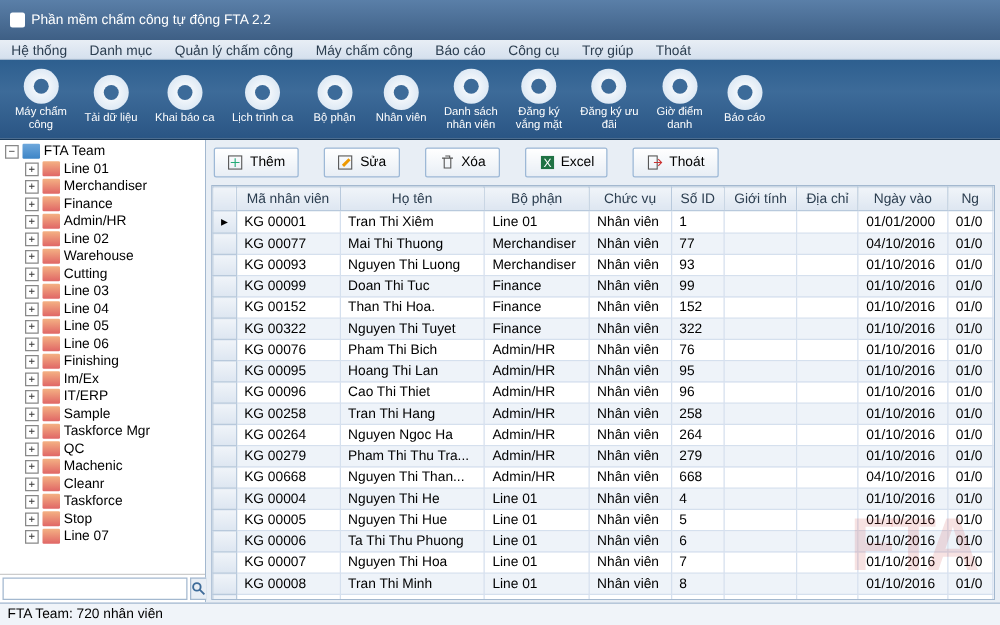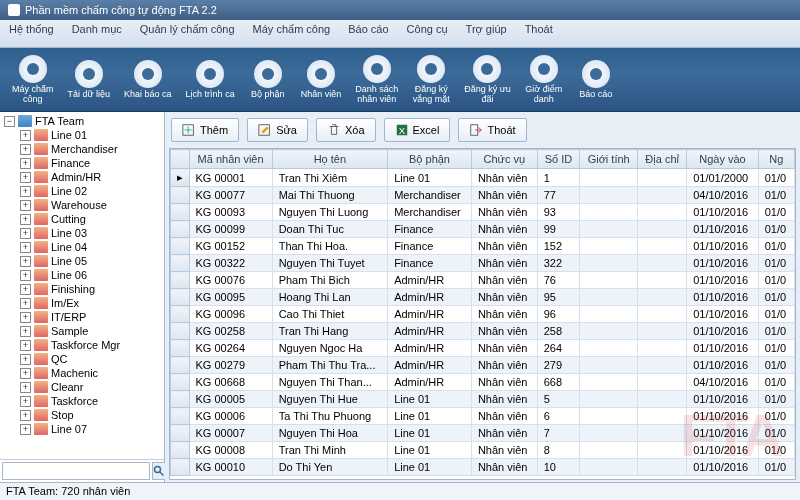--- a/index.html
+++ b/index.html
@@ -1,39 +1,39 @@
 <!DOCTYPE html>
 <html><head>
 <meta charset="utf-8">
 <style>
 * { box-sizing: border-box; margin: 0; padding: 0; font-family: Tahoma, Arial, sans-serif; font-size: 11px; }
 body { background: #fff; width: 800px; height: 500px; overflow: hidden; display: flex; flex-direction: column; }
-.titlebar { background: linear-gradient(#5a7fa8,#3e5f85); color: #fff; padding: 4px 8px; height: 20px; display: flex; align-items: center; }
+.titlebar { background: linear-gradient(#5a7fa8,#3e5f85); color: #fff; padding: 4px 8px; height: 32px; display: flex; align-items: center; }
 .titlebar .icon { width: 12px; height: 12px; background: #fff; border-radius: 2px; margin-right: 5px; }
-.menubar { background: linear-gradient(#e8eef5,#d5e0ee); border-bottom: 1px solid #a3b8cf; display: flex; height: 28px; }
+.menubar { background: linear-gradient(#e8eef5,#d5e0ee); border-bottom: 1px solid #a3b8cf; display: flex; height: 16px; }
 .menubar .mitem { padding: 3px 9px; color: #2c3e50; cursor: default; }
 .toolbar { background: linear-gradient(#2d5f8f,#3d6b99 40%,#2a5584); display: flex; padding: 4px 6px; gap: 2px; height: 64px; border-bottom: 1px solid #1a3a5a; }
 .tbtn { display: flex; flex-direction: column; align-items: center; justify-content: center; color: #fff; padding: 2px 6px; border-radius: 3px; cursor: pointer; min-width: 50px; }
 .tbtn .ticon { width: 28px; height: 28px; border-radius: 50%; background: radial-gradient(#fff,#d0e0f0); display: flex; align-items: center; justify-content: center; margin-bottom: 2px; }
 .tbtn .ticon svg { width: 16px; height: 16px; }
 .tbtn .tlabel { font-size: 9px; text-align: center; line-height: 1.1; white-space: pre-line; }
 .main { flex: 1; display: flex; overflow: hidden; }
 .sidebar { width: 165px; border-right: 1px solid #a3b8cf; background: #fff; display: flex; flex-direction: column; }
 .tree { flex: 1; overflow-y: auto; padding: 2px; }
 .tree-node { display: flex; align-items: center; padding: 1px 2px; cursor: default; white-space: nowrap; }
 .tree-node .exp { width: 11px; height: 11px; border: 1px solid #888; background: #fff; display: flex; align-items: center; justify-content: center; font-size: 9px; line-height: 1; margin-right: 3px; color: #333; }
 .tree-node .nicon { width: 14px; height: 12px; margin-right: 3px; display: inline-block; }
 .tree-node.root .nicon { background: linear-gradient(#6fa8dc,#3d85c6); border-radius: 1px; }
 .tree-node.child .nicon { background: linear-gradient(#f4b183,#e06666); border-radius: 1px; }
 .tree-node.child { padding-left: 18px; }
 .searchrow { border-top: 1px solid #ccc; padding: 2px; display: flex; }
 .searchrow input { flex: 1; border: 1px solid #a3b8cf; padding: 2px; }
 .searchrow .sbtn { width: 20px; border: 1px solid #a3b8cf; background: #e8eef5; margin-left: 2px; display: flex; align-items: center; justify-content: center; }
 .content { flex: 1; display: flex; flex-direction: column; overflow: hidden; background: #e8eef5; }
-.actionbar { padding: 6px; display: flex; gap: 8px; background: #e8eef5; }
+.actionbar { padding: 6px; display: flex; gap: 20px; background: #e8eef5; }
 .abtn { border: 1px solid #9db8d6; background: linear-gradient(#fff,#e8eef5); padding: 4px 10px; display: flex; align-items: center; gap: 4px; border-radius: 2px; cursor: pointer; }
 .abtn .aicon { width: 14px; height: 14px; }
 .gridwrap { flex: 1; overflow: auto; border: 1px solid #a3b8cf; margin: 0 4px 2px 4px; background: #fff; }
 table { border-collapse: collapse; width: 100%; }
 th { background: linear-gradient(#f0f4f9,#dde6f1); border: 1px solid #b8c9dc; padding: 3px 6px; font-weight: normal; color: #2c3e50; position: sticky; top: 0; text-align: center; white-space: nowrap; }
 td { border: 1px solid #d5e0ee; padding: 2px 6px; white-space: nowrap; }
 tr:nth-child(even) td { background: #eef3f9; }
 .rowhandle { width: 14px; background: linear-gradient(#f0f4f9,#dde6f1) !important; border: 1px solid #b8c9dc; }
 .statusbar { border-top: 1px solid #a3b8cf; padding: 2px 6px; background: #f0f4f9; height: 18px; }
 .watermark { position: absolute; right: 20px; bottom: 30px; font-size: 60px; color: rgba(200,60,60,0.15); font-weight: bold; pointer-events: none; letter-spacing: -4px; text-align: right; }
@@ -489,20 +489,32 @@
               <td>Admin/HR</td>
               <td>Nhân viên</td>
               <td>668</td>
               <td></td>
               <td></td>
               <td>04/10/2016</td>
               <td>01/0</td>
             </tr>
             <tr>
               <td class="rowhandle"></td>
+              <td>KG 00004</td>
+              <td>Nguyen Thi He</td>
+              <td>Line 01</td>
+              <td>Nhân viên</td>
+              <td>4</td>
+              <td></td>
+              <td></td>
+              <td>01/10/2016</td>
+              <td>01/0</td>
+            </tr>
+            <tr>
+              <td class="rowhandle"></td>
               <td>KG 00005</td>
               <td>Nguyen Thi Hue</td>
               <td>Line 01</td>
               <td>Nhân viên</td>
               <td>5</td>
               <td></td>
               <td></td>
               <td>01/10/2016</td>
               <td>01/0</td>
             </tr>

